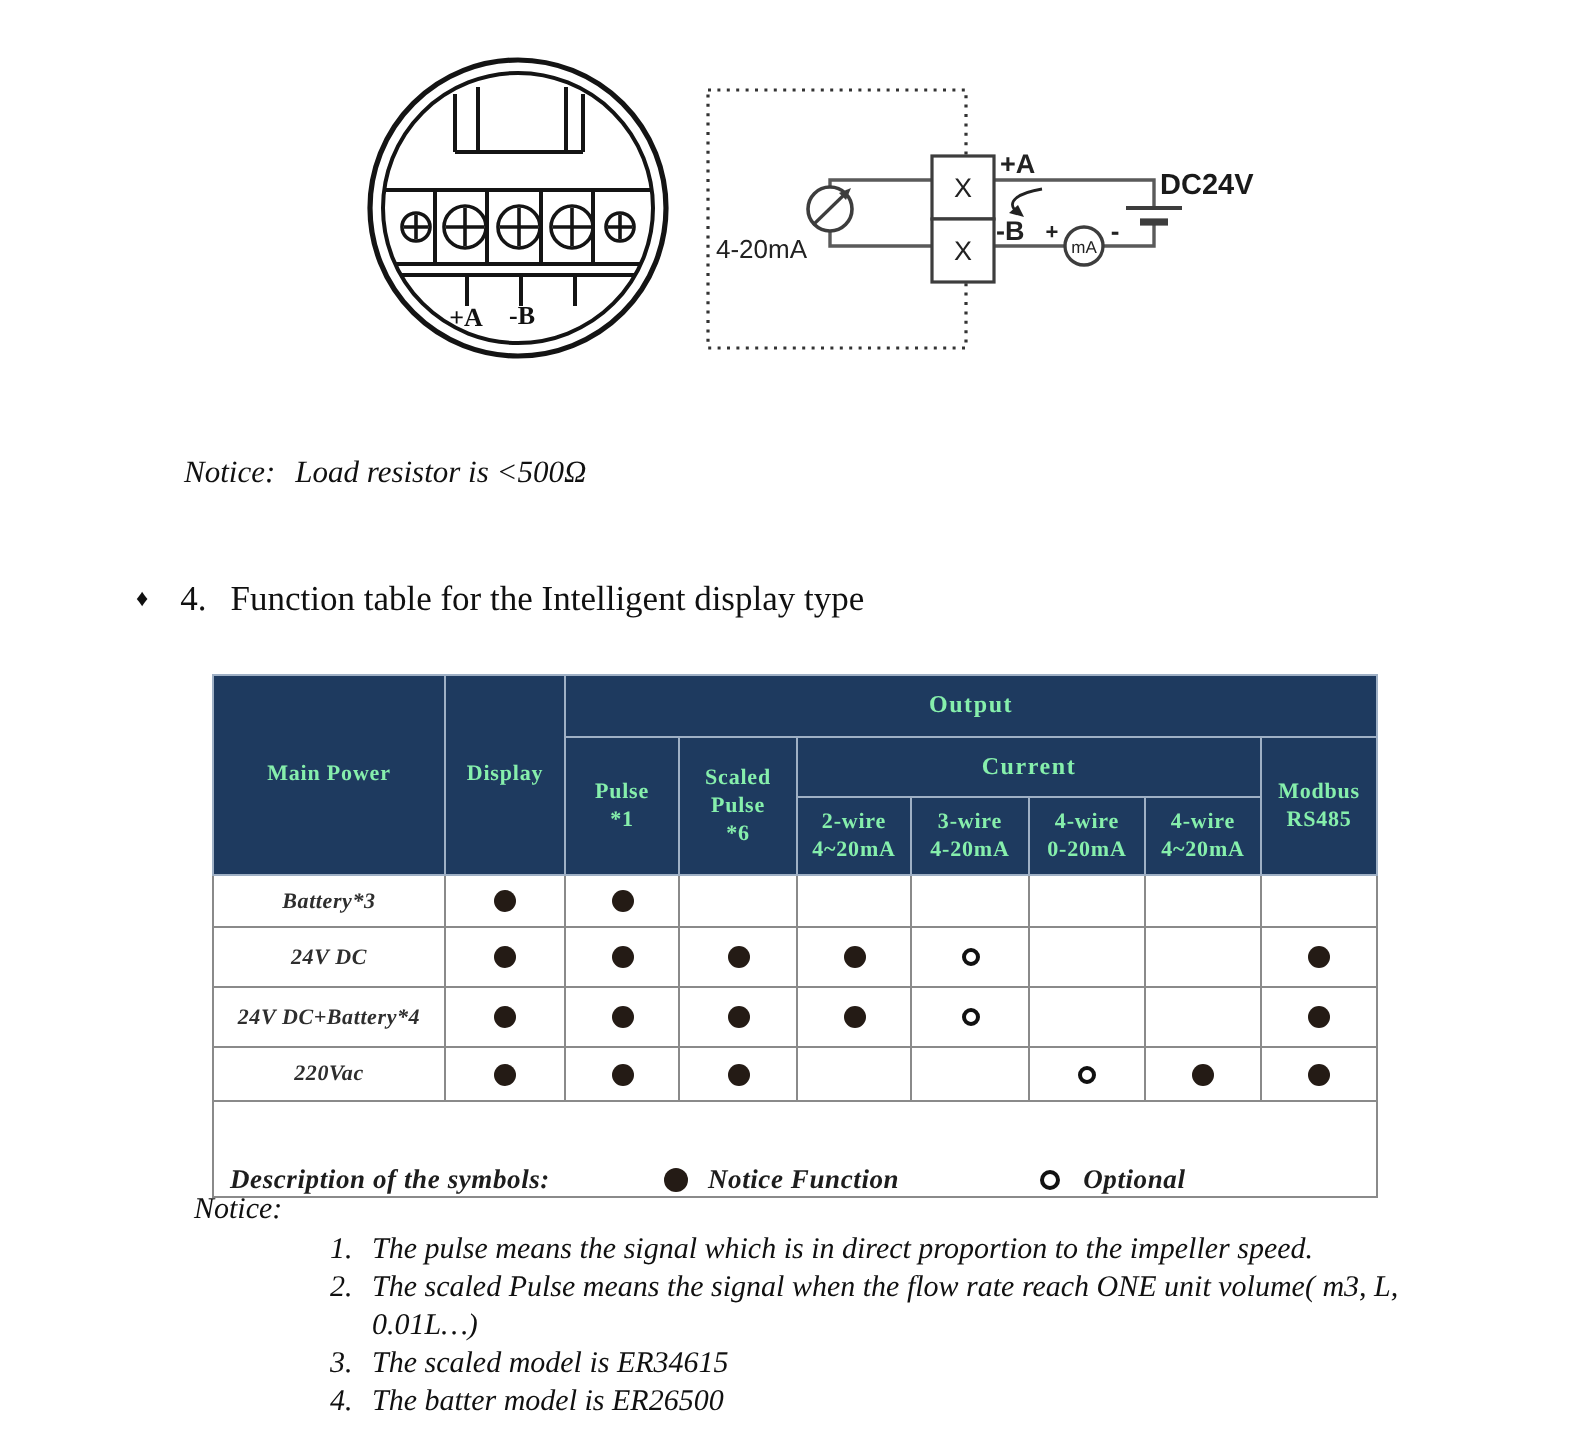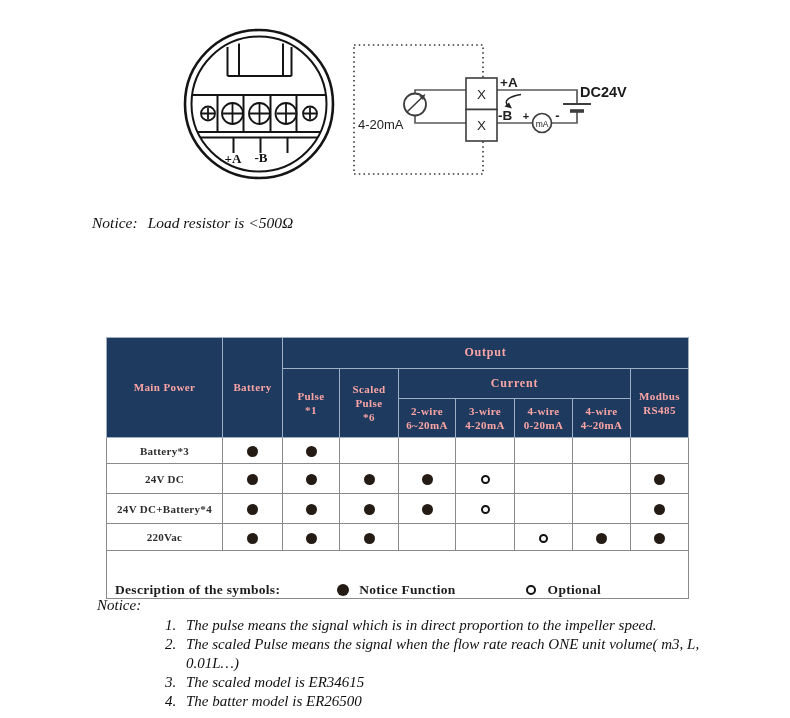--- a/index.html
+++ b/index.html
@@ -3,39 +3,40 @@
 <meta charset="utf-8">
 <style>
   * { margin:0; padding:0; box-sizing:border-box; }
   body { background:#ffffff; font-family:"Liberation Serif", serif; }
   .page { position:relative; width:790px; height:718px; background:#ffffff; overflow:hidden; }
 
   
   .diagram-svg { position:absolute; left:170px; top:15px; width:470px; height:185px; }
 
   
-  .notice-top { position:absolute; left:92px; top:214px; font-style:italic; font-size:15.5px; color:#111; }
+  .notice-top { position:absolute; left:92px; top:228px; font-style:italic; font-size:15.5px; color:#111; }
   .notice-top .gap { display:inline-block; width:10px; }
   .section-heading { position:absolute; left:68px; top:289px; font-size:17.5px; color:#101010; }
   .section-heading .bullet { font-size:12px; vertical-align:2px; }
   .section-heading .num { margin:0 12px 0 16px; }
 
   
   .func-table-wrap { position:absolute; left:106px; top:337px; }
   table.func { border-collapse:collapse; table-layout:fixed; width:582px; background:#fff; }
   table.func th {
-    background:#1e3a5f; color:#fca5a5; font-weight:bold; font-size:11px;
+    background:#1e3a5f; color:#86efac; font-weight:bold; font-size:11px;
     border:1px solid #9fb0c5; white-space:pre-line; line-height:1.3;
     text-align:center; vertical-align:middle; letter-spacing:0.4px;
     font-family:"Liberation Serif", serif;
   }
   table.func th.big { font-size:12px; letter-spacing:0.8px; }
   table.func td {
     border:1px solid #8a8a8a; text-align:center; vertical-align:middle;
     font-family:"Liberation Serif", serif;
+    font-style:italic;
   }
   table.func td.rowlabel { font-weight:bold; font-size:11px; color:#2e2e2e; letter-spacing:0.3px; }
   tr.hr1 { height:31px; } tr.hr2 { height:30px; } tr.hr3 { height:39px; }
   .dot-filled { display:inline-block; width:11px; height:11px; border-radius:50%; background:#241b15; vertical-align:middle; }
   .dot-open { display:inline-block; width:9px; height:9px; border-radius:50%; border:2.4px solid #111; background:#fff; vertical-align:middle; }
   .legend-row td { height:28px; }
   .legend-flex { display:flex; align-items:center; padding-left:8px; font-weight:bold; font-size:13.5px; color:#1d1d1d; letter-spacing:0.3px;margin-top:31px; }
   .legend-flex .dot-filled { width:12px; height:12px; margin-left:57px; margin-right:10px; }
   .legend-flex .dot-open { width:10px; height:10px; margin-left:70px; margin-right:12px; }
 
@@ -120,53 +121,56 @@
     <text x="580" y="97" font-size="14.5" font-weight="600" fill="#1a1a1a">DC24V</text>
     <text x="542" y="126.5" text-anchor="middle" font-size="8.5" fill="#222">mA</text>
     <text x="526" y="119.5" text-anchor="middle" font-size="11" font-weight="bold" fill="#222">+</text>
     <text x="557.5" y="120" text-anchor="middle" font-size="13" font-weight="bold" fill="#222">-</text>
   </svg>
 
   <div class="notice-top">
     <span>Notice:</span><span class="gap"></span><span>Load resistor is &lt;500Ω</span>
   </div>
 
+  <div class="section-heading">
+    <span class="bullet">♦</span><span class="num">4.</span><span>Function table for the Intelligent display type</span>
+  </div>
 
   <div class="func-table-wrap">
     <table class="func">
       <colgroup>
         <col style="width:116px">
           <col style="width:60px">
           <col style="width:57px">
           <col style="width:59px">
         <col style="width:57px">
           <col style="width:59px">
           <col style="width:58px">
           <col style="width:58px">
           <col style="width:58px">
       </colgroup>
       <thead>
         <tr class="hr1">
           <th rowspan="3">Main Power</th>
-          <th rowspan="3">Battery</th>
+          <th rowspan="3">Display</th>
           <th colspan="7" class="big">Output</th>
         </tr>
         <tr class="hr2">
           <th rowspan="2">Pulse
 *1</th>
           <th rowspan="2">Scaled
 Pulse
 *6</th>
           <th colspan="4" class="big">Current</th>
           <th rowspan="2">Modbus
 RS485</th>
         </tr>
         <tr class="hr3">
           <th>2-wire
-6~20mA</th>
+4~20mA</th>
           <th>3-wire
 4-20mA</th>
           <th>4-wire
 0-20mA</th>
           <th>4-wire
 4~20mA</th>
         </tr>
       </thead>
       <tbody>
           <tr style="height: 26px;">

